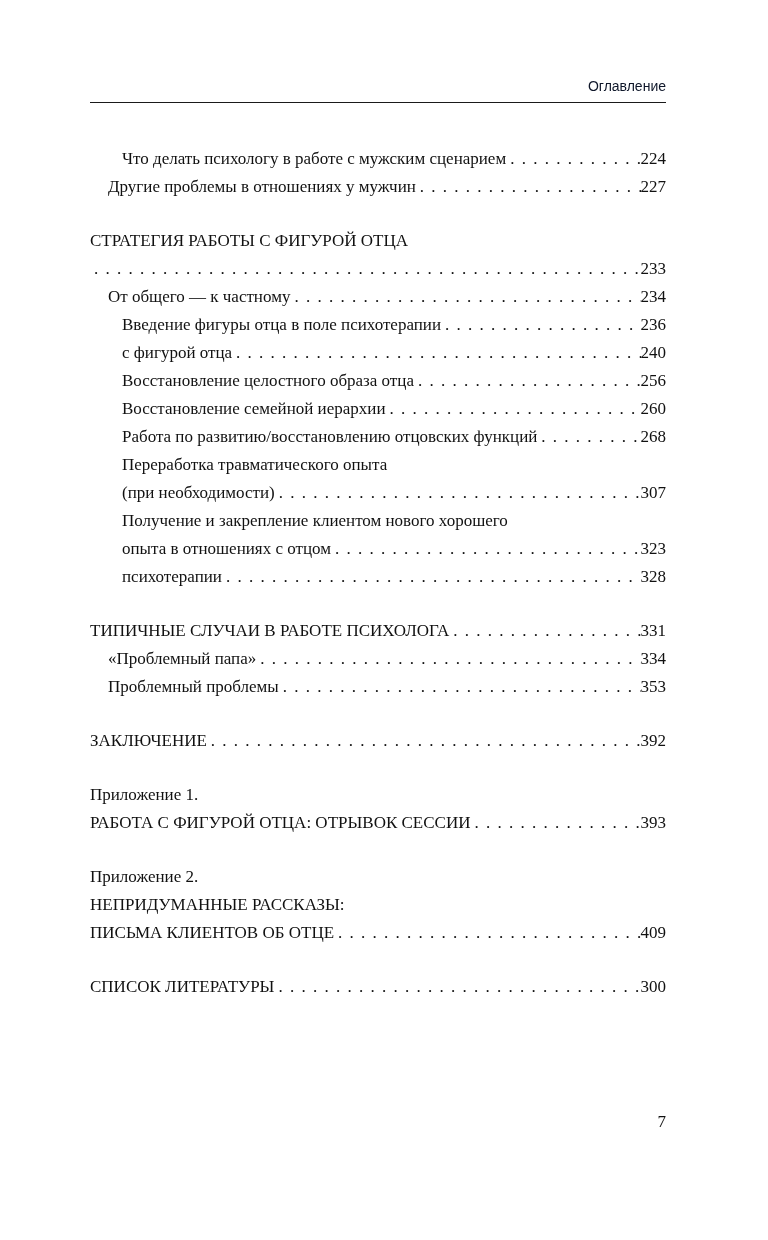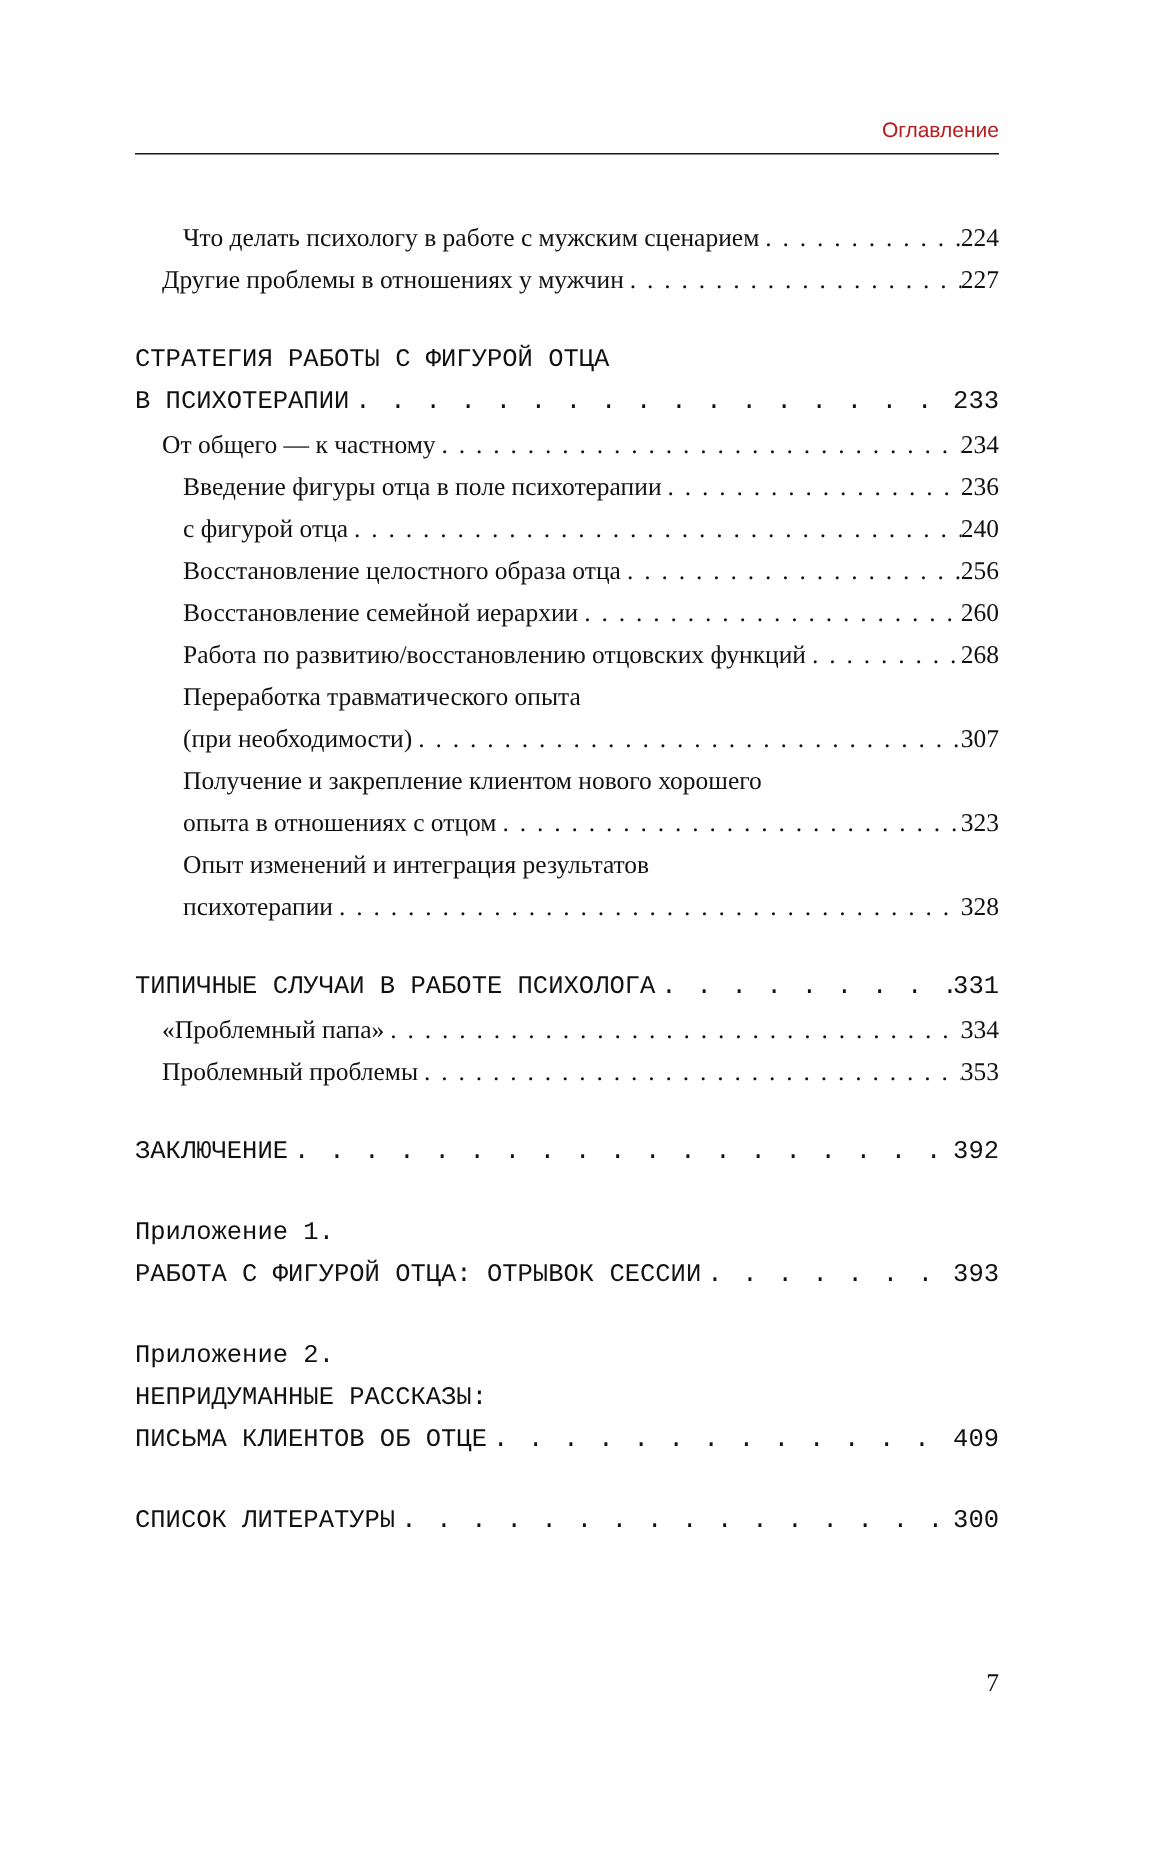--- a/index.html
+++ b/index.html
@@ -21,37 +21,36 @@
     box-sizing: border-box;
     padding: 78px 102px 0 90px;
     background: #ffffff;
     overflow: hidden;
   }
   .header {
     display: flex;
     justify-content: flex-end;
     font-family: "Liberation Sans", "DejaVu Sans", sans-serif;
     font-size: 14px;
-    color: #b91c1c;
+    color: #0f172a;
     padding-bottom: 8px;
   }
   .header-rule {
     height: 0;
     border: 0;
     border-top: 1px solid #1a1a1a;
     margin: 0;
   }
   .toc {
     margin-top: 42px;
     font-size: 17px;
   }
   .toc-entry { }
   .toc-entry.gap {
     margin-top: 26px;
-    font-family: Liberation Mono, monospace;
   }
   .toc-line {
     display: flex;
     align-items: baseline;
     line-height: 28px;
   }
   .toc-text {
     flex: 0 1 auto;
     white-space: pre-wrap;
   }
@@ -99,21 +98,20 @@
           <span class="toc-text">Другие проблемы в отношениях у мужчин</span>
           <span class="leader">. . . . . . . . . . . . . . . . . . . . . . . . . . . . . . . . . . . . . . . . . . . . . . . . . . . . . . . . . . . . . . . . . . . . . . . . . . . . . . . . . . . . . . . . . . . . . . . . . . . . . . . . . . . . . . . . . . . . . . . . </span>
           <span class="toc-page">227</span>
         </div>
       </div>
       <div class="toc-entry indent-0 gap">
         <div class="toc-line">
           <span class="toc-text">СТРАТЕГИЯ РАБОТЫ С ФИГУРОЙ ОТЦА</span>
         </div>
         <div class="toc-line">
-          <span class="toc-text">В ПСИХОТЕРАПИИ</span>
           <span class="leader">. . . . . . . . . . . . . . . . . . . . . . . . . . . . . . . . . . . . . . . . . . . . . . . . . . . . . . . . . . . . . . . . . . . . . . . . . . . . . . . . . . . . . . . . . . . . . . . . . . . . . . . . . . . . . . . . . . . . . . . . </span>
           <span class="toc-page">233</span>
         </div>
       </div>
       <div class="toc-entry indent-1">
         <div class="toc-line">
           <span class="toc-text">От общего — к частному</span>
           <span class="leader">. . . . . . . . . . . . . . . . . . . . . . . . . . . . . . . . . . . . . . . . . . . . . . . . . . . . . . . . . . . . . . . . . . . . . . . . . . . . . . . . . . . . . . . . . . . . . . . . . . . . . . . . . . . . . . . . . . . . . . . . </span>
           <span class="toc-page">234</span>
         </div>
@@ -167,23 +165,20 @@
         <div class="toc-line">
           <span class="toc-text">Получение и закрепление клиентом нового хорошего</span>
         </div>
         <div class="toc-line">
           <span class="toc-text">опыта в отношениях с отцом</span>
           <span class="leader">. . . . . . . . . . . . . . . . . . . . . . . . . . . . . . . . . . . . . . . . . . . . . . . . . . . . . . . . . . . . . . . . . . . . . . . . . . . . . . . . . . . . . . . . . . . . . . . . . . . . . . . . . . . . . . . . . . . . . . . . </span>
           <span class="toc-page">323</span>
         </div>
       </div>
       <div class="toc-entry indent-2">
-        <div class="toc-line">
-          <span class="toc-text">Опыт изменений и интеграция результатов</span>
-        </div>
         <div class="toc-line">
           <span class="toc-text">психотерапии</span>
           <span class="leader">. . . . . . . . . . . . . . . . . . . . . . . . . . . . . . . . . . . . . . . . . . . . . . . . . . . . . . . . . . . . . . . . . . . . . . . . . . . . . . . . . . . . . . . . . . . . . . . . . . . . . . . . . . . . . . . . . . . . . . . . </span>
           <span class="toc-page">328</span>
         </div>
       </div>
       <div class="toc-entry indent-0 gap">
         <div class="toc-line">
           <span class="toc-text">ТИПИЧНЫЕ СЛУЧАИ В РАБОТЕ ПСИХОЛОГА</span>
           <span class="leader">. . . . . . . . . . . . . . . . . . . . . . . . . . . . . . . . . . . . . . . . . . . . . . . . . . . . . . . . . . . . . . . . . . . . . . . . . . . . . . . . . . . . . . . . . . . . . . . . . . . . . . . . . . . . . . . . . . . . . . . . </span>

